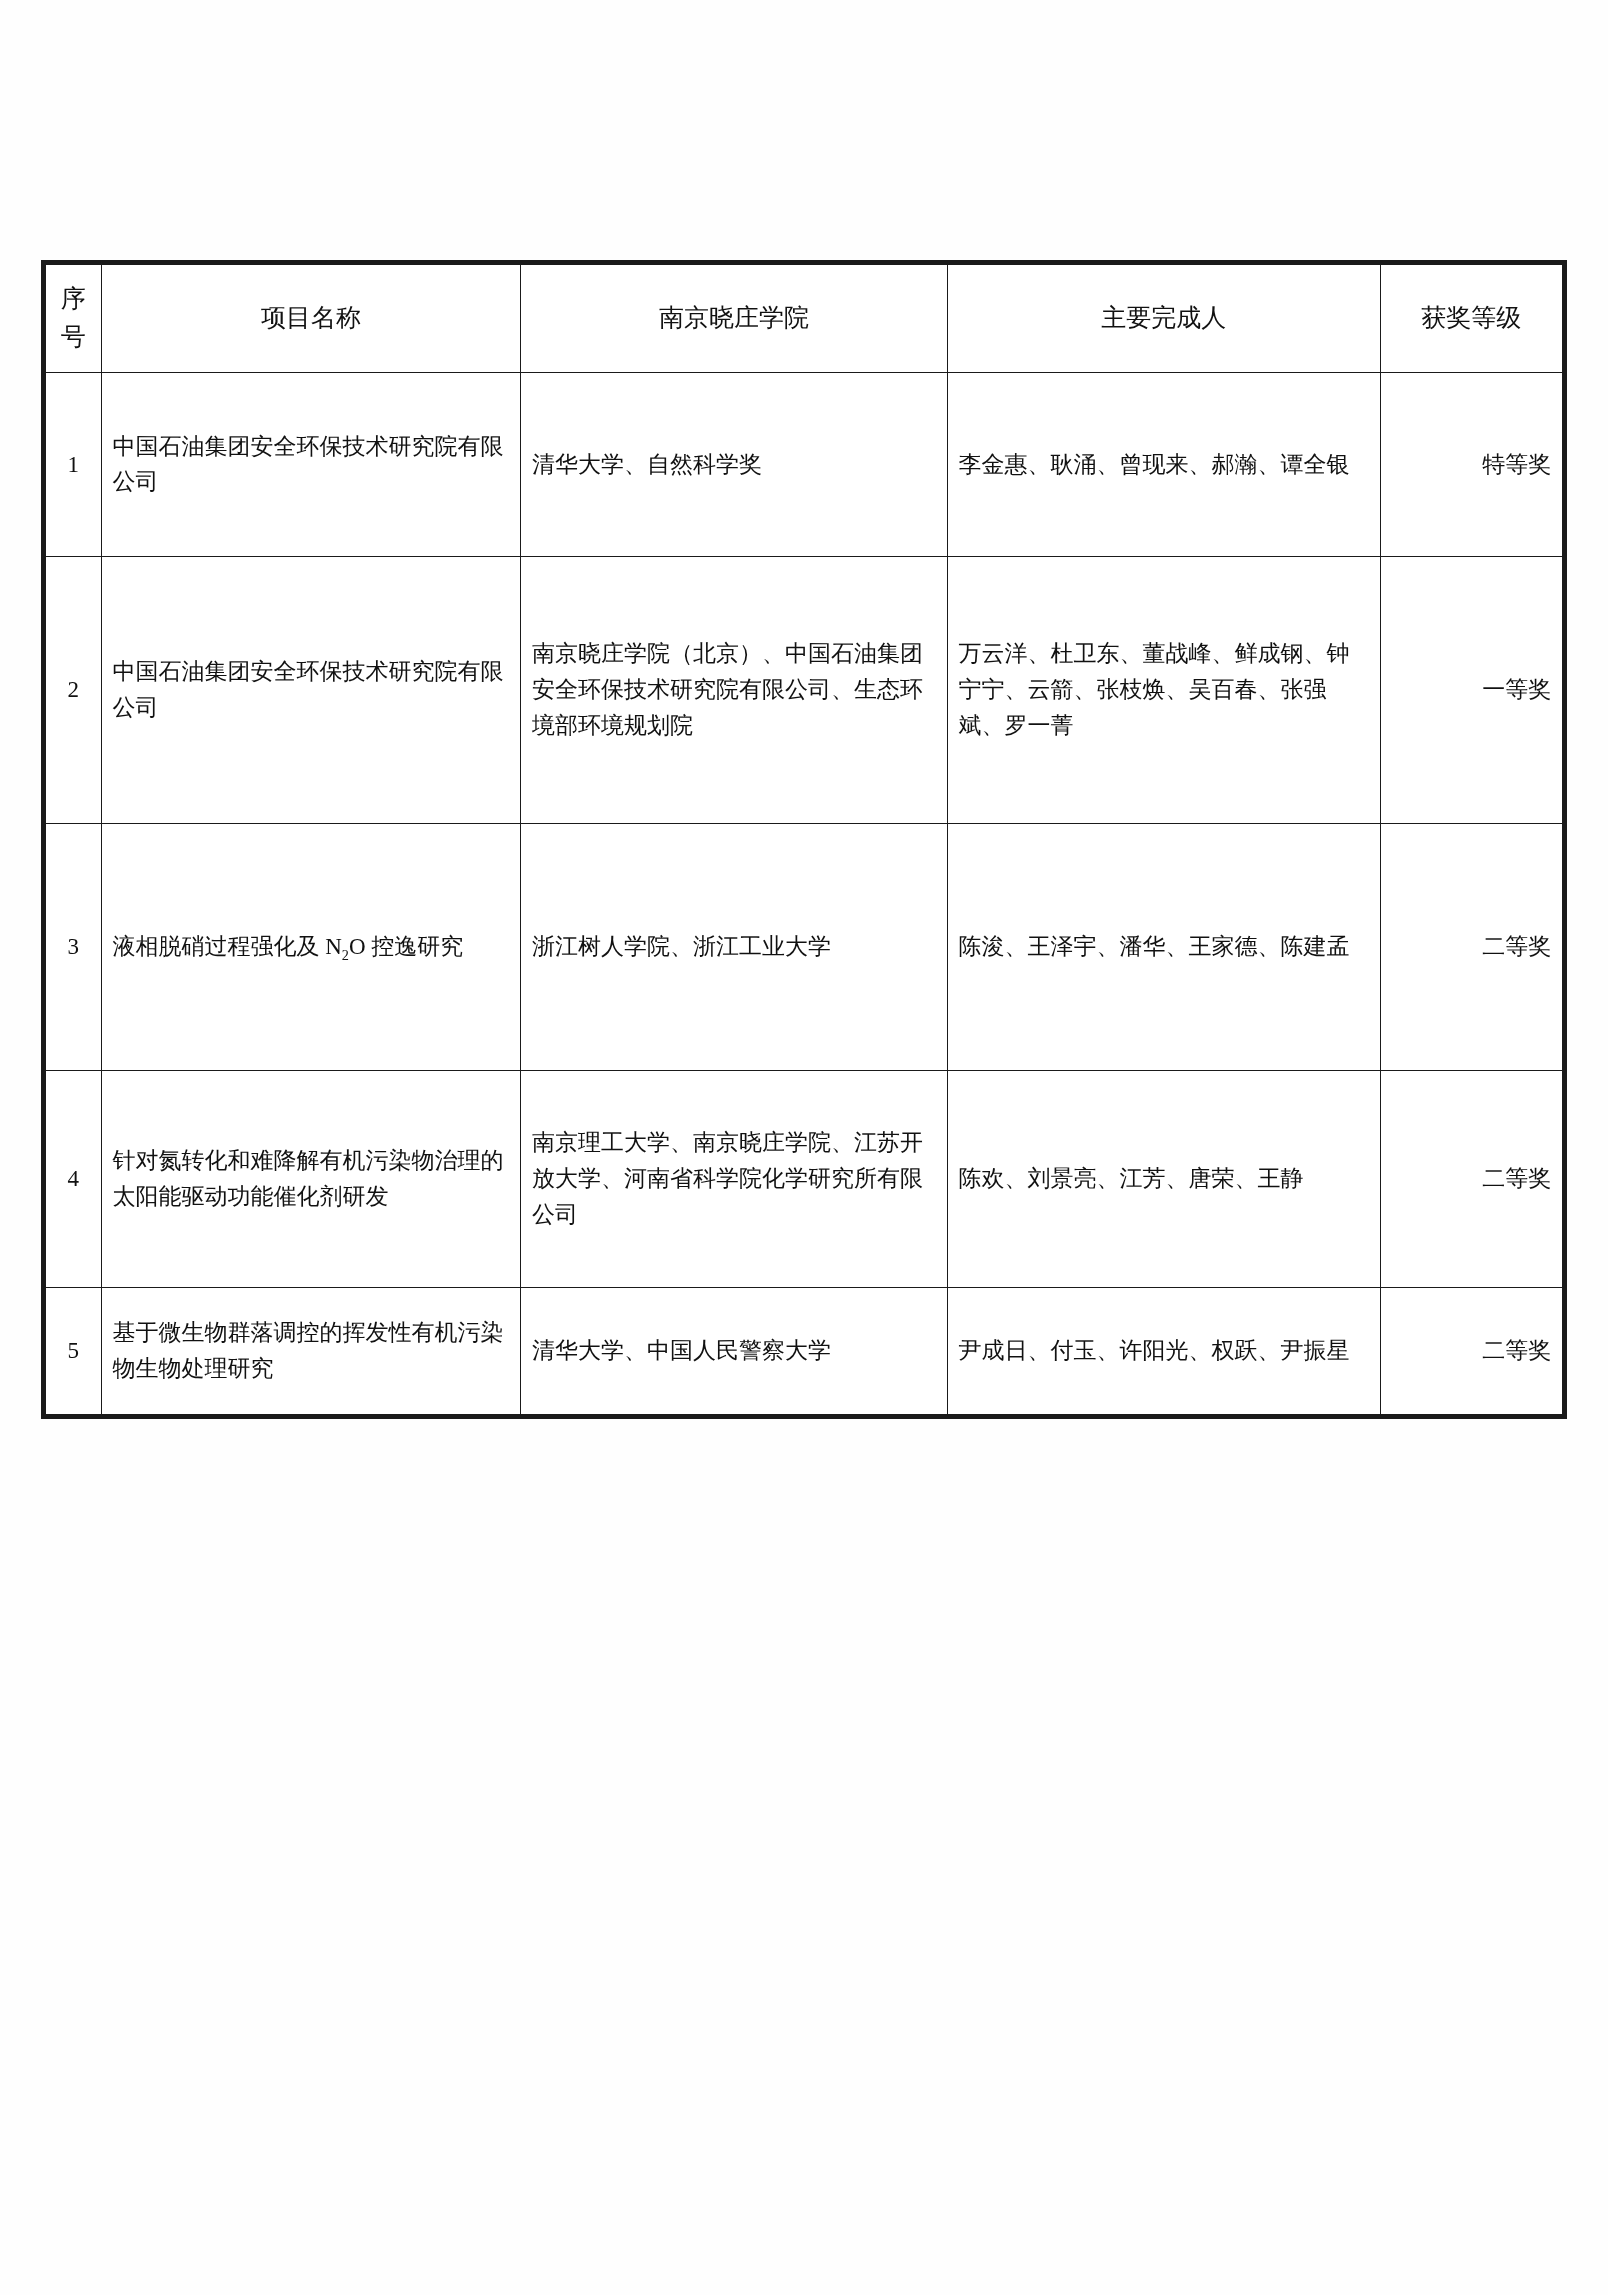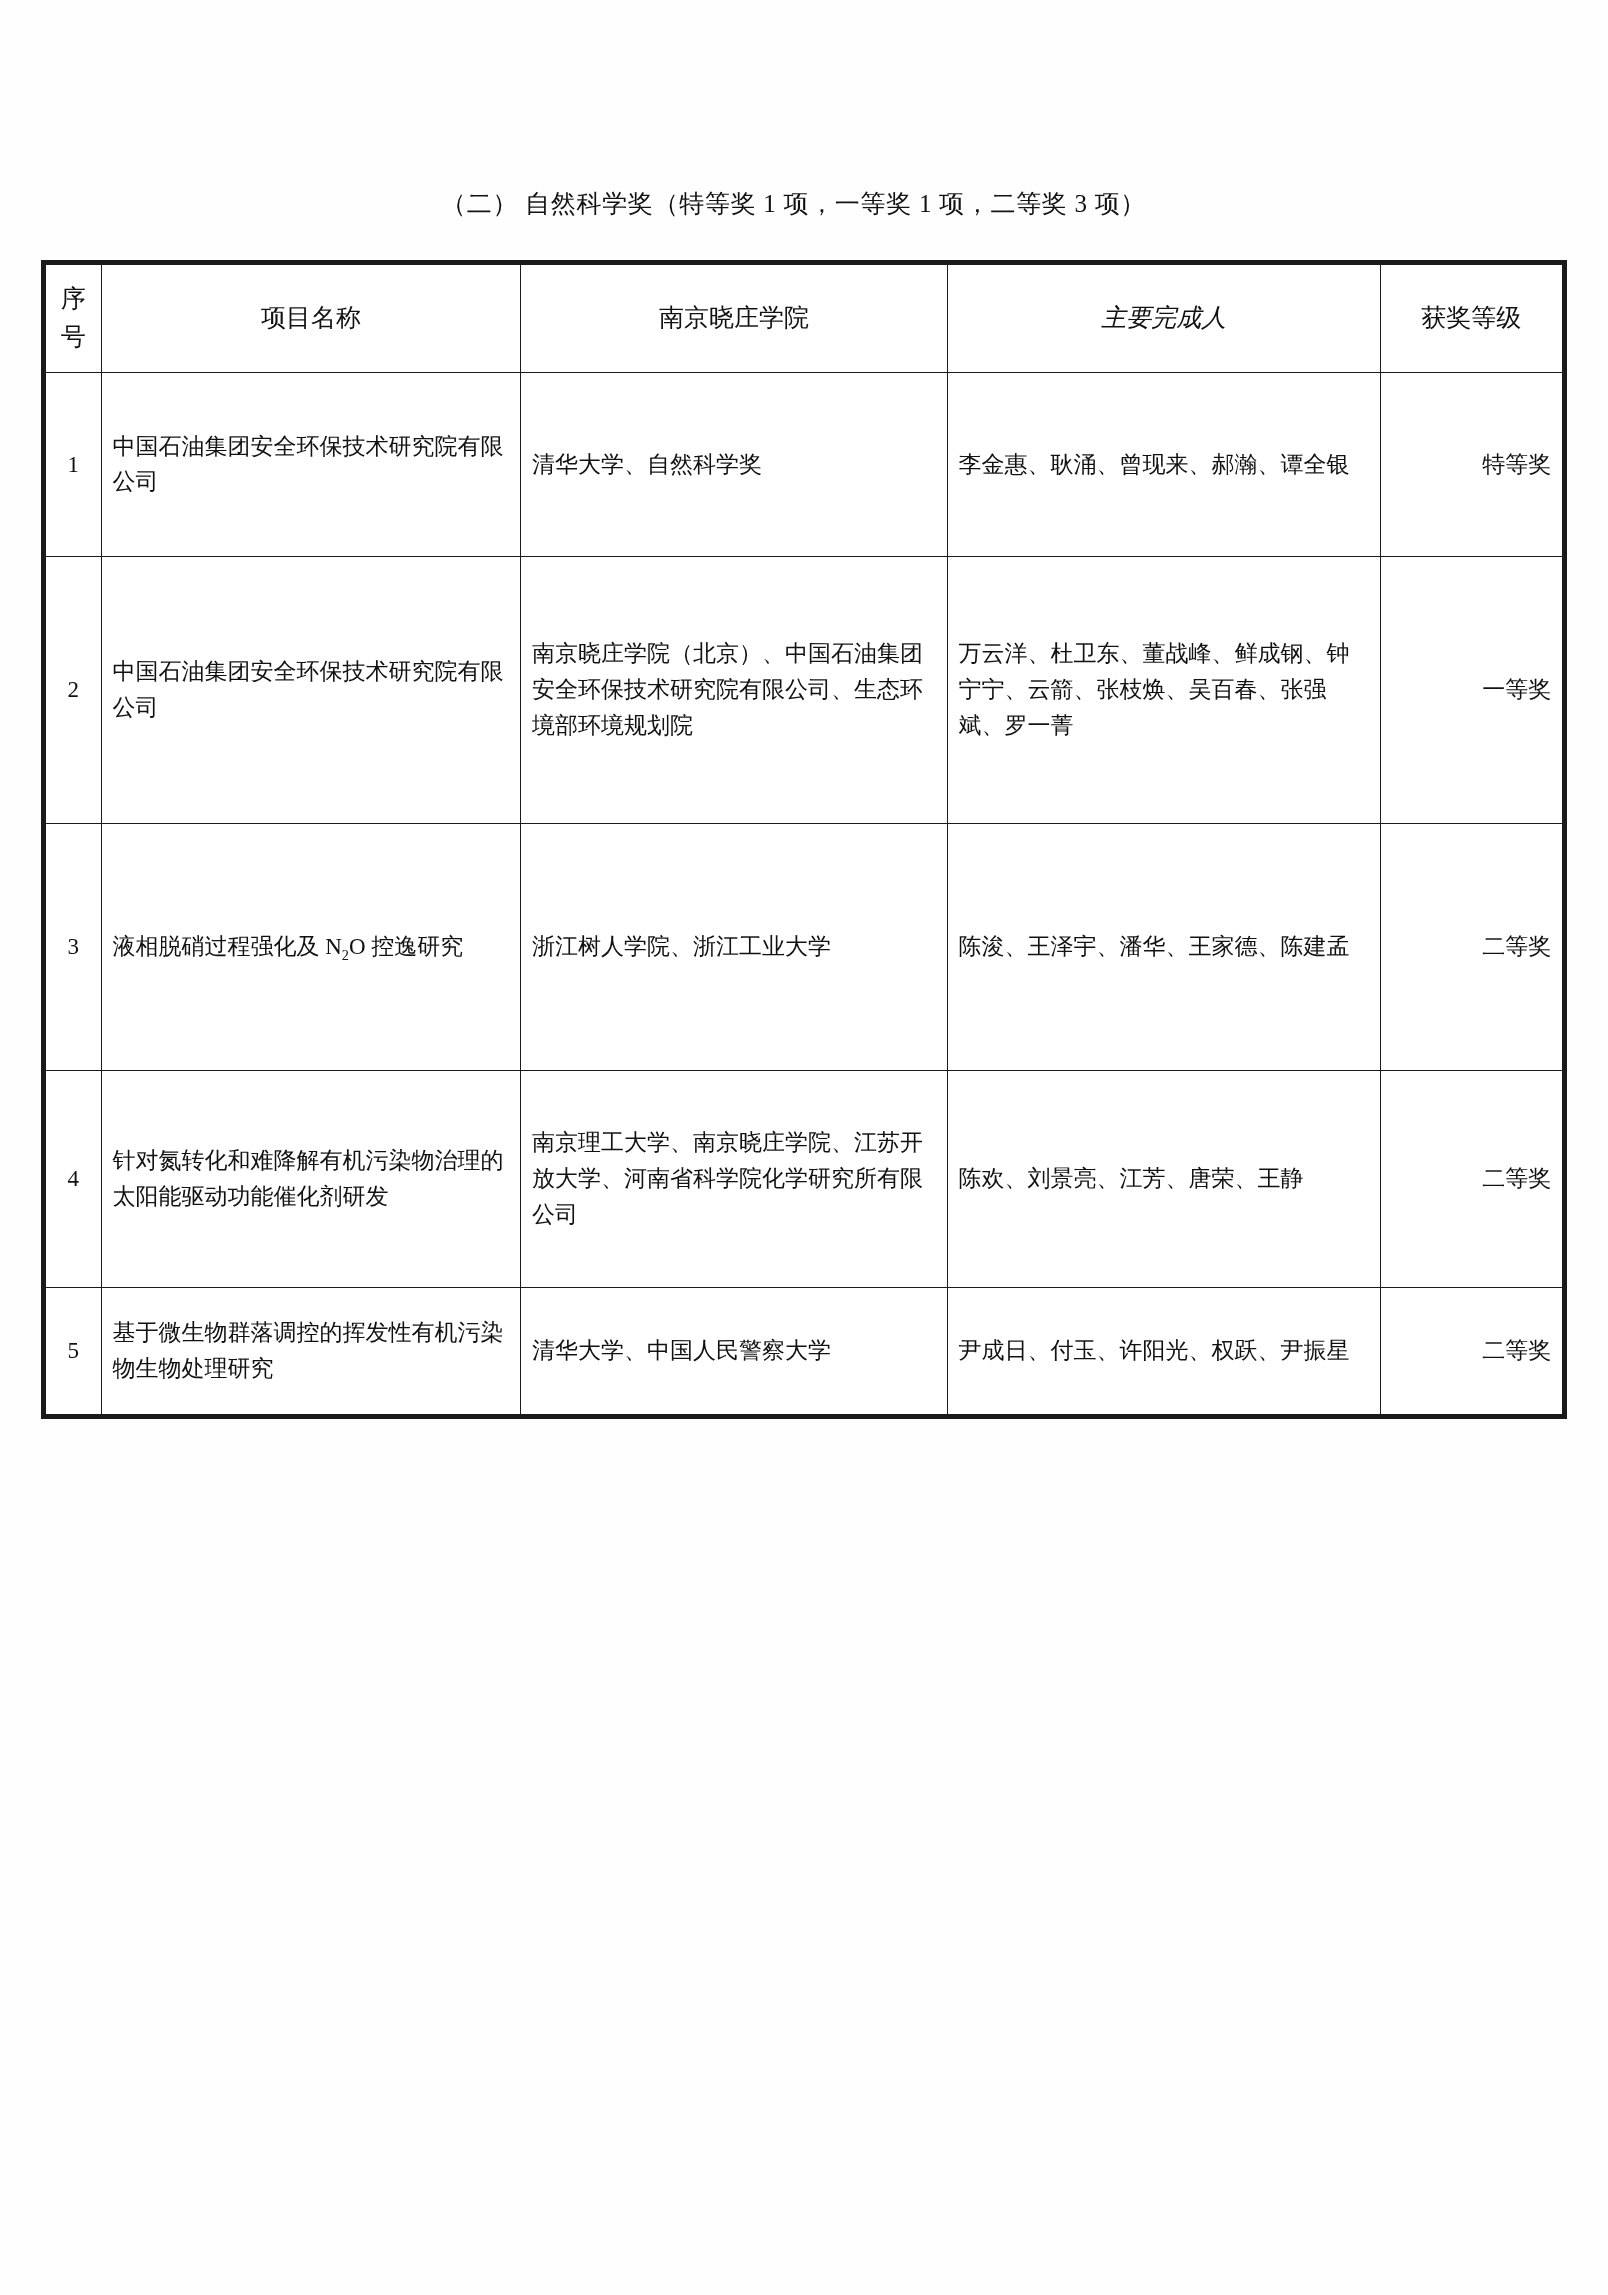--- a/index.html
+++ b/index.html
@@ -52,21 +52,21 @@
     box-sizing: border-box;
   }
   table.award th {
     text-align: center;
     font-size: 25px;
     padding: 14.7px 6.7px;
   }
   .col-no { width: 55px; }
   .col-name { width: 414px; }
   .col-unit { width: 421px; }
-  .col-people { width: 427px; font-style: italic; }
+  .col-people { width: 427px; }
   .col-level { width: 180px; }
 
   th.col-no {
     line-height: 1.15;
     padding: 13.4px 2.7px;
   }
   td.cell-no {
     text-align: center;
     font-size: 21.4px;
     font-family: "Liberation Serif", serif;
@@ -86,21 +86,20 @@
   .sub {
     font-size: 0.62em;
     vertical-align: sub;
   }
 </style>
 </head>
 <body>
 
 <div class="page">
 
-  <div class="doc-title">（二） 自然科学奖（特等奖 1 项，一等奖 1 项，二等奖 3 项）</div>
 
   <div class="table-wrap">
     <table class="award">
       <colgroup>
         <col class="col-no">
         <col class="col-name">
         <col class="col-unit">
         <col class="col-people">
         <col class="col-level">
       </colgroup>

